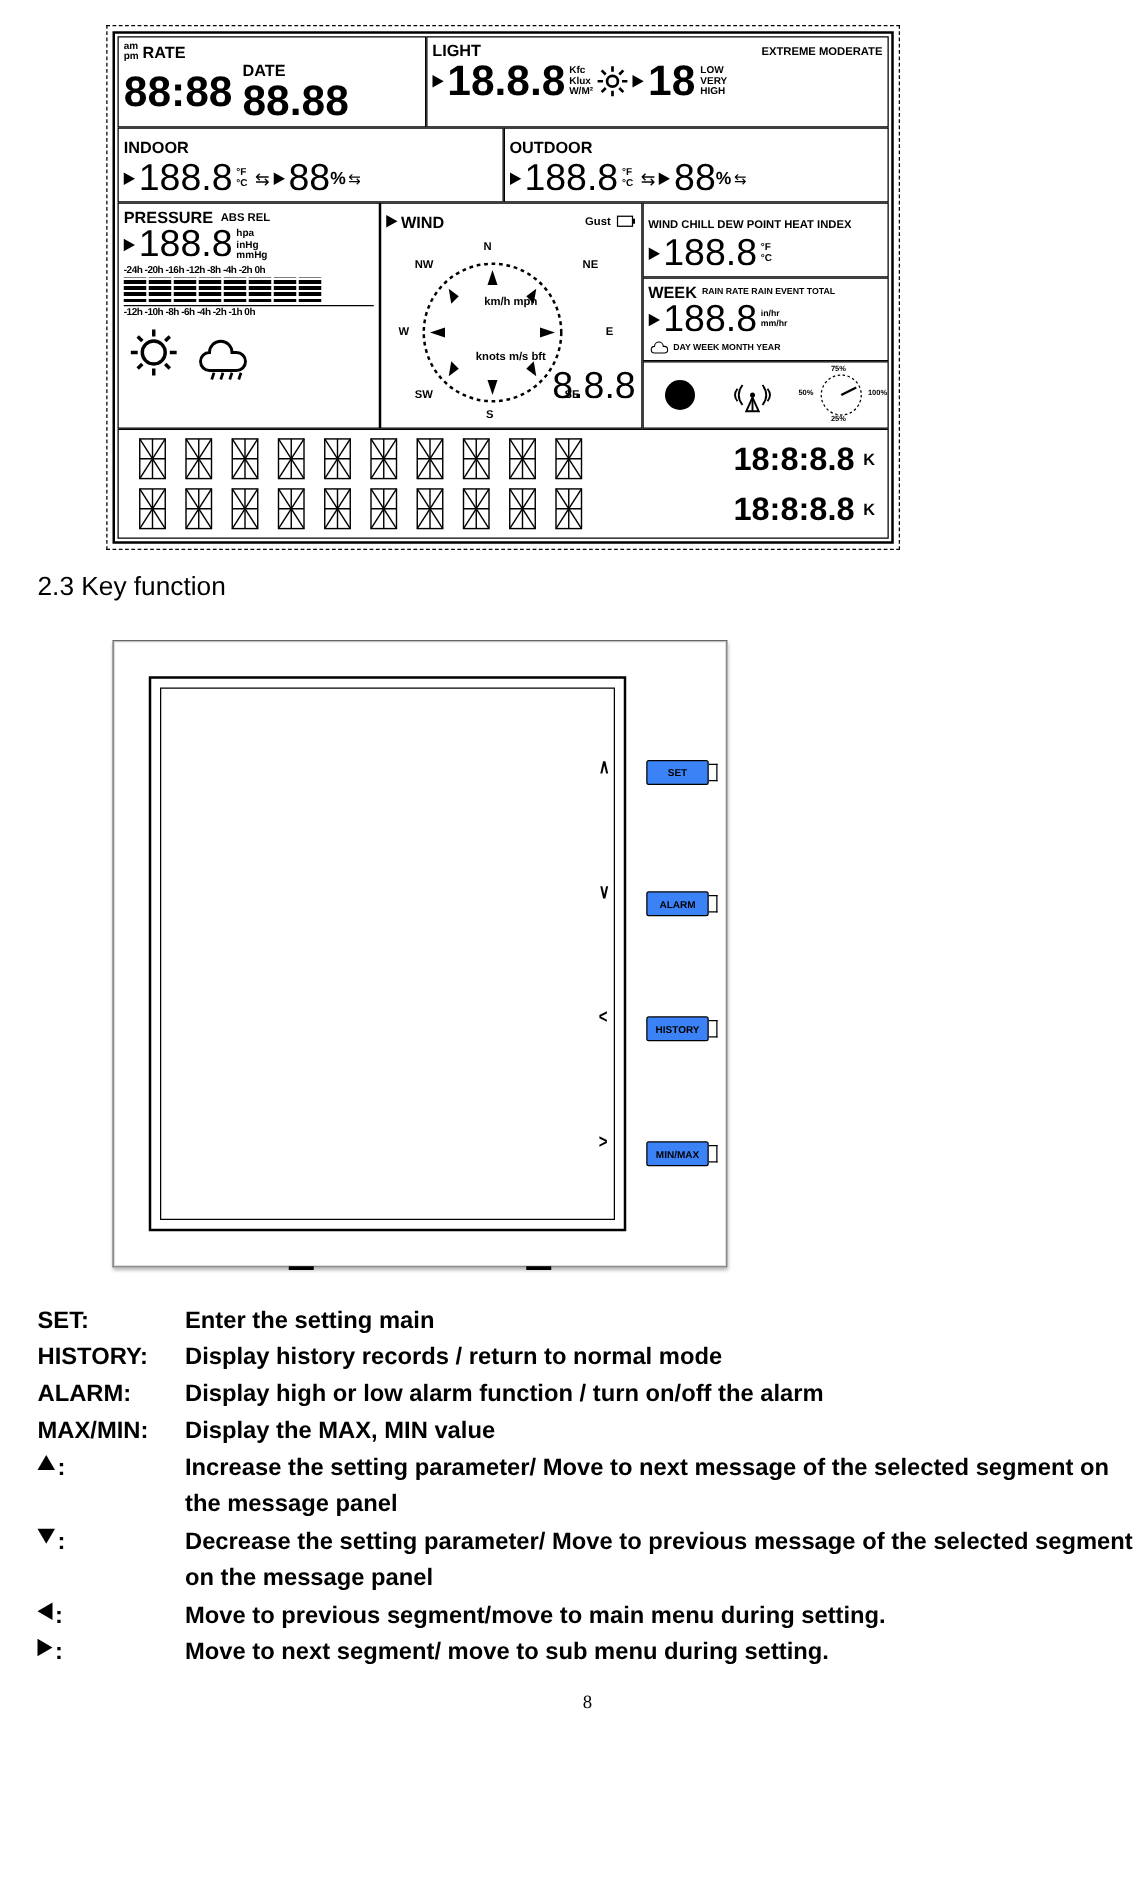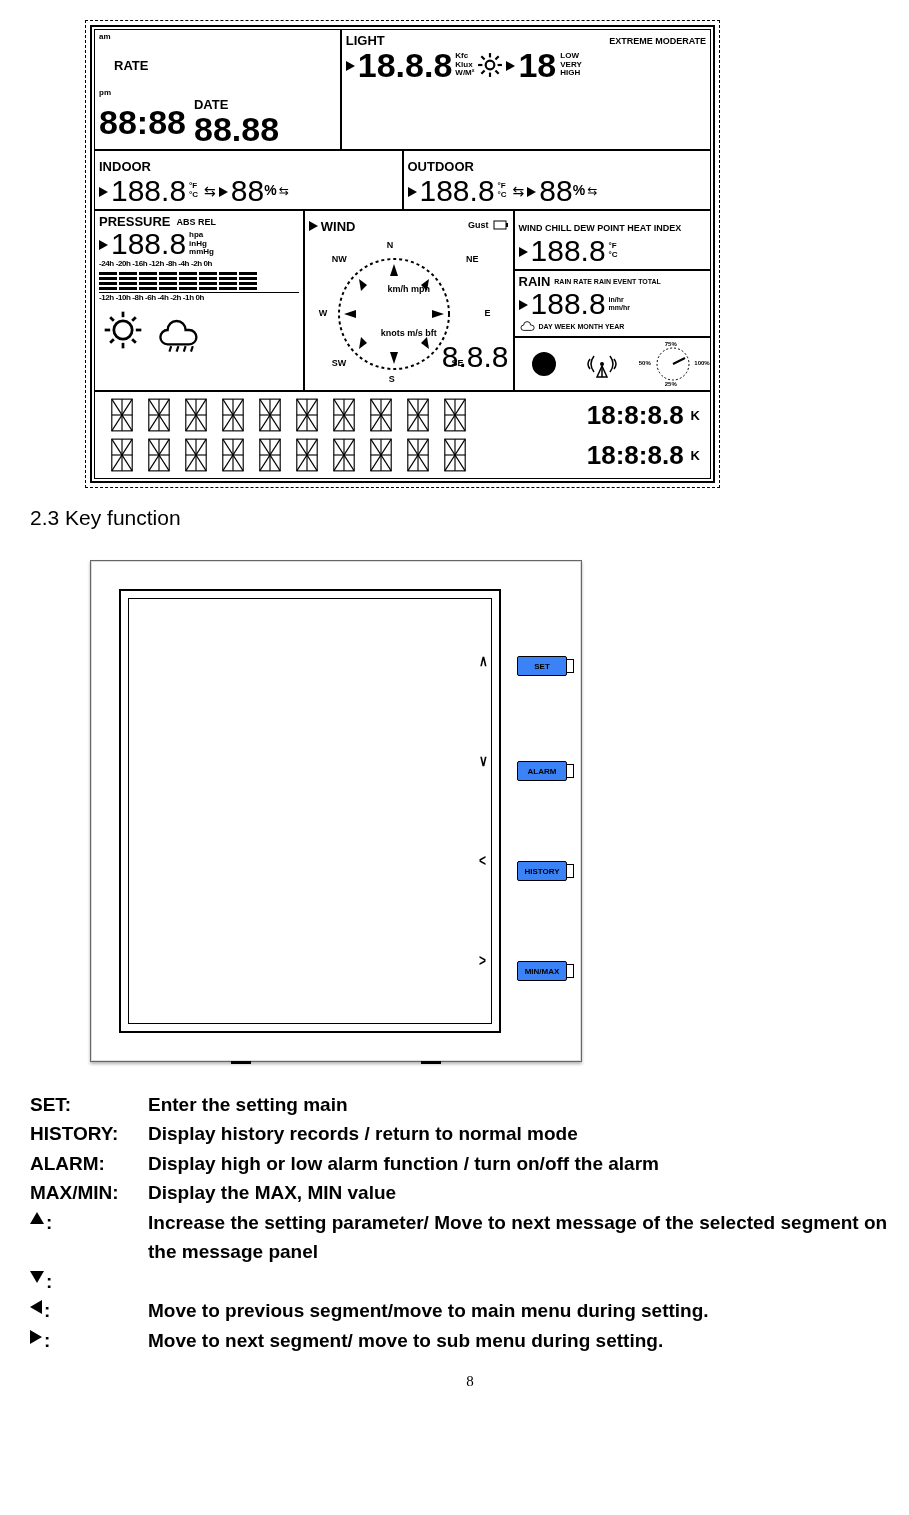--- a/index.html
+++ b/index.html
@@ -110,21 +110,21 @@
   </style>
 </head>
 <body>
 
 <div class="lcd-figure">
   <div class="lcd-inner">
 
     <div class="lcd-row">
       <div class="cell" style="width:40%;">
         <div class="hflex">
-          <div class="vflex" style="margin-right:3px;gap:48px;">
+          <div class="vflex" style="margin-right:3px;">
             <span class="ampm">am</span>
             <span class="ampm">pm</span>
           </div>
           <span class="lbl">RATE</span>
         </div>
         <div class="hflex">
           <span class="seg-big">88:88</span>
           <span class="seg-big" style="width:8px;"></span>
           <div class="vflex" style="flex:1;">
             <span class="lbl">DATE</span>
@@ -306,21 +306,21 @@
             <span class="arrow"></span>
             <span class="seg-mid">188.8</span>
             <div class="vflex units" style="margin-left:3px;">
               <span>°F</span>
               <span>°C</span>
             </div>
           </div>
         </div>
         <div class="cell">
           <div class="hflex">
-              <span class="lbl">RAIN</span>
+              <span class="lbl">WEEK</span>
             <span class="lbl-sm" style="margin-left:4px;font-size:7px;">RAIN RATE RAIN EVENT TOTAL</span>
             </div>
           <div class="hflex">
             <span class="arrow"></span>
             <span class="seg-mid">188.8</span>
             <div class="vflex units" style="margin-left:3px;font-size:7px;">
               <span>in/hr</span>
               <span>mm/hr</span>
             </div>
           </div>
@@ -552,20 +552,21 @@
         <span class="tri-icon tri-up"></span>
         <span style="margin-left:2px;">:</span>
       </div>
     <div class="desc-val">Increase the setting parameter/ Move to next message of the selected segment on the message panel</div>
   </div>
   <div class="desc-row">
     <div class="desc-key tri">
         <span class="tri-icon tri-down"></span>
         <span style="margin-left:2px;">:</span>
       </div>
+    <div class="desc-val">Decrease the setting parameter/ Move to previous message of the selected segment on the message panel</div>
   </div>
   <div class="desc-row">
     <div class="desc-key tri">
         <span class="tri-left"></span>
         <span style="margin-left:2px;">:</span>
       </div>
     <div class="desc-val">Move to previous segment/move to main menu during setting.</div>
   </div>
   <div class="desc-row">
     <div class="desc-key tri">

